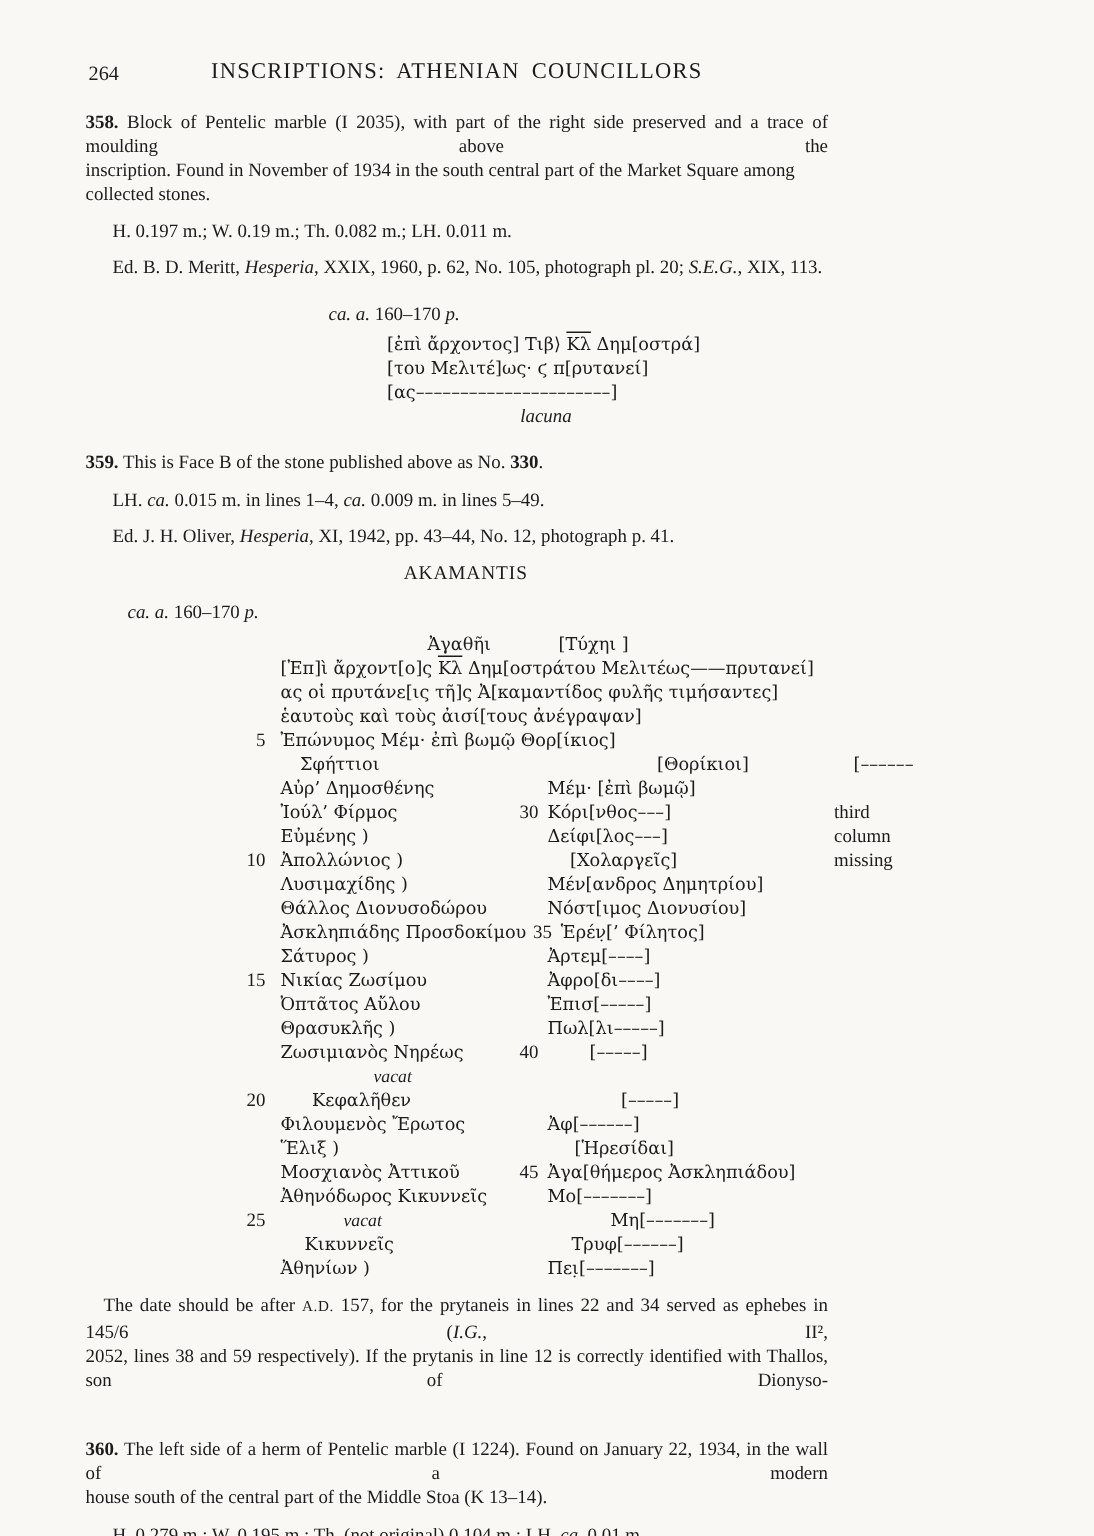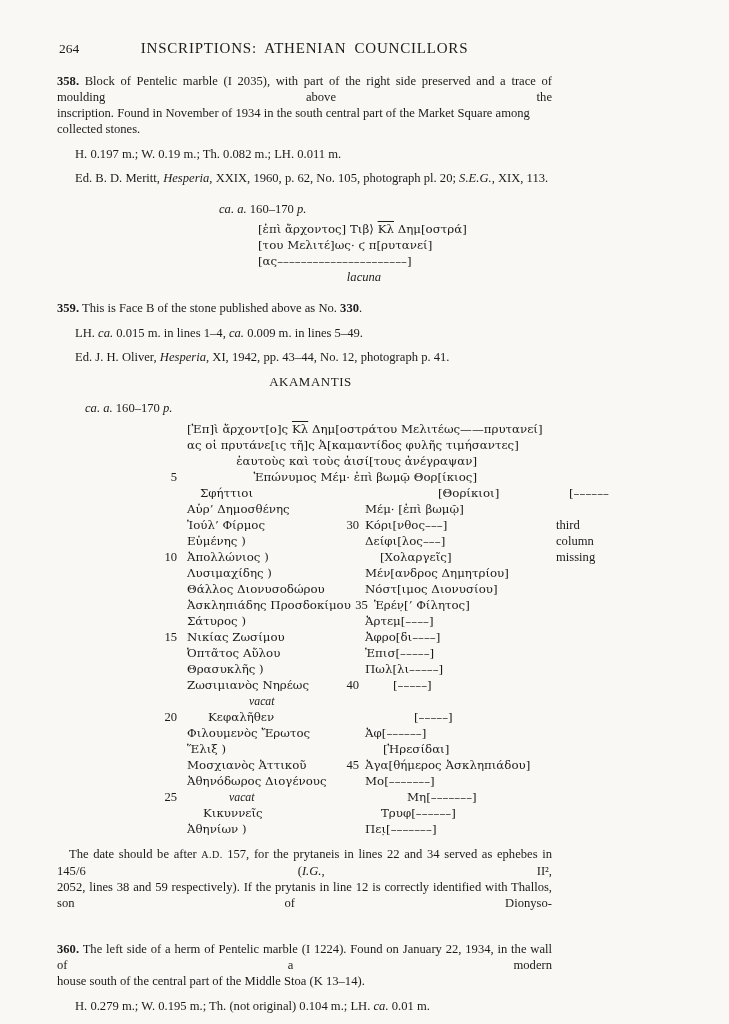--- a/index.html
+++ b/index.html
@@ -38,21 +38,21 @@
   .insc{margin-top:4px;line-height:16px;}
   .ih{margin-left:130px;}
   .ih1{margin-left:228px;}
   .ih1 .h1b{margin-left:45px;}
   .irow{display:flex;height:16px;}
   .c-n1{flex:0 0 130px;text-align:right;padding-right:10px;box-sizing:border-box;flex-shrink:0;}
   .c-left{flex:0 0 155px;flex-shrink:0;white-space:nowrap;}
   .c-n2{flex:0 0 17px;text-align:right;flex-shrink:0;}
   .c-right{flex:0 0 196px;padding-left:6px;box-sizing:border-box;flex-shrink:0;white-space:nowrap;}
   .c-third{flex:1 1 auto;padding-left:1px;}
-  .hspread{display:flex;justify-content:flex-end;flex:0 0 290px;}
+  .hspread{display:flex;justify-content:flex-start;flex:0 0 290px;}
   .l-deme{padding-left:13px;}
   .l-deme2{padding-left:21px;}
   .l-deme3{padding-left:16px;}
   .l-vacat{font-family:"Liberation Serif",serif;font-style:italic;padding-left:62px;}
   .l-vacat2{font-family:"Liberation Serif",serif;font-style:italic;padding-left:42px;}
   .r-head{padding-left:66px;}
   .r-deme{padding-left:21px;}
   .r-deme2{padding-left:24px;}
   .r-gap{padding-left:34px;}
   
@@ -87,20 +87,24 @@
   </section>
 
   <section class="e359">
     <div class="line"><span class="b">359.</span><span> This is Face B of the stone published above as No. </span><span class="b">330</span><span>.</span></div>
     <div class="line ind mt9"><span>LH. </span><span class="i">ca.</span><span> 0.015 m. in lines 1–4, </span><span class="i">ca.</span><span> 0.009 m. in lines 5–49.</span></div>
     <div class="line ind mt8"><span>Ed. J. H. Oliver, </span><span class="i">Hesperia</span><span>, XI, 1942, pp. 43–44, No. 12, photograph p. 41.</span></div>
     <div class="akamantis">AKAMANTIS</div>
     <div class="line date359"><span class="i">ca. a.</span><span> 160–170 </span><span class="i">p.</span></div>
 
     <div class="insc">
+      <div class="irow ih1 gk">
+        <span>Ἀγαθῆι</span>
+        <span class="h1b">[Τύχηι ]</span>
+      </div>
       <div class="ih gk"><span>[Ἐπ]ὶ ἄρχοντ[ο]ς </span><span class="ov">Κλ</span><span> Δημ[οστράτου Μελιτέως——πρυτανεί]</span></div>
       <div class="ih gk"><span>ας οἱ πρυτάνε[ις τῆ]ς Ἀ[καμαντίδος φυλῆς τιμήσαντες]</span></div>
       <div class="irow">
         <span class="c-n1"></span>
         <div class="hspread gk">
           <span>ἑαυτοὺς καὶ τοὺς ἀισί[τους ἀνέγραψαν</span>
           <span>]</span>
         </div>
       </div>
       <div class="irow">
@@ -231,21 +235,21 @@
   </div>
           <div class="irow">
     <span class="c-n1"></span>
     <span class="c-left gk">Μοσχιανὸς Ἀττικοῦ</span>
     <span class="c-n2">45</span>
     <span class="c-right gk">Ἀγα[θήμερος Ἀσκληπιάδου]</span>
     <span class="c-third"></span>
   </div>
           <div class="irow">
     <span class="c-n1"></span>
-    <span class="c-left gk">Ἀθηνόδωρος Διογένους</span>
+    <span class="c-left gk">Ἀθηνόδωρος Κικυννεῖς</span>
     <span class="c-n2"></span>
     <span class="c-right gk">Μο[–––––––]</span>
     <span class="c-third"></span>
   </div>
           <div class="irow">
     <span class="c-n1">25</span>
     <span class="c-left gk l-vacat2">vacat</span>
     <span class="c-n2"></span>
     <span class="c-right gk">Μη[–––––––]</span>
     <span class="c-third"></span>

